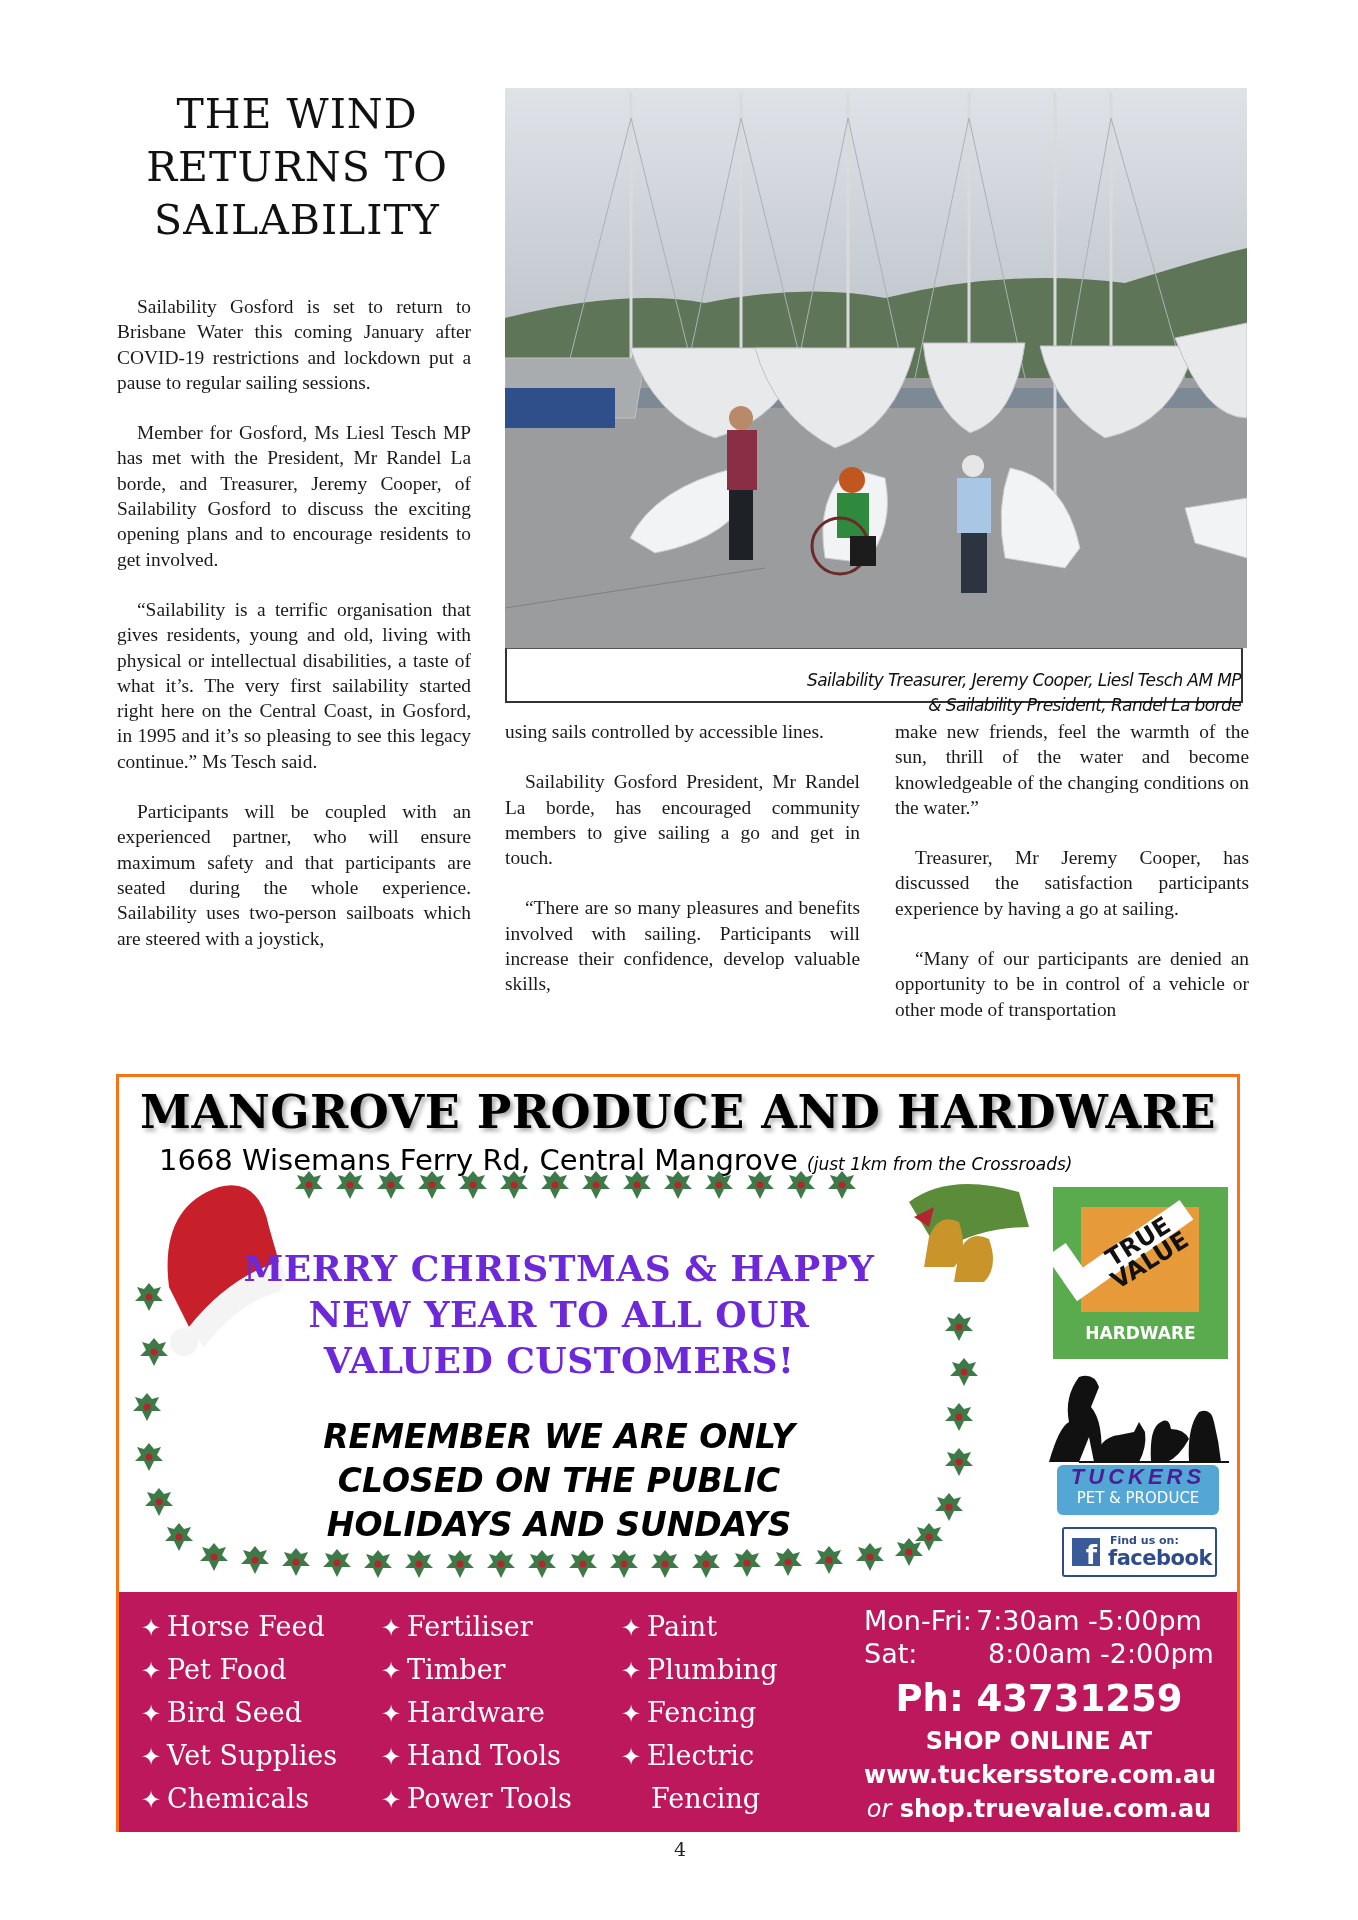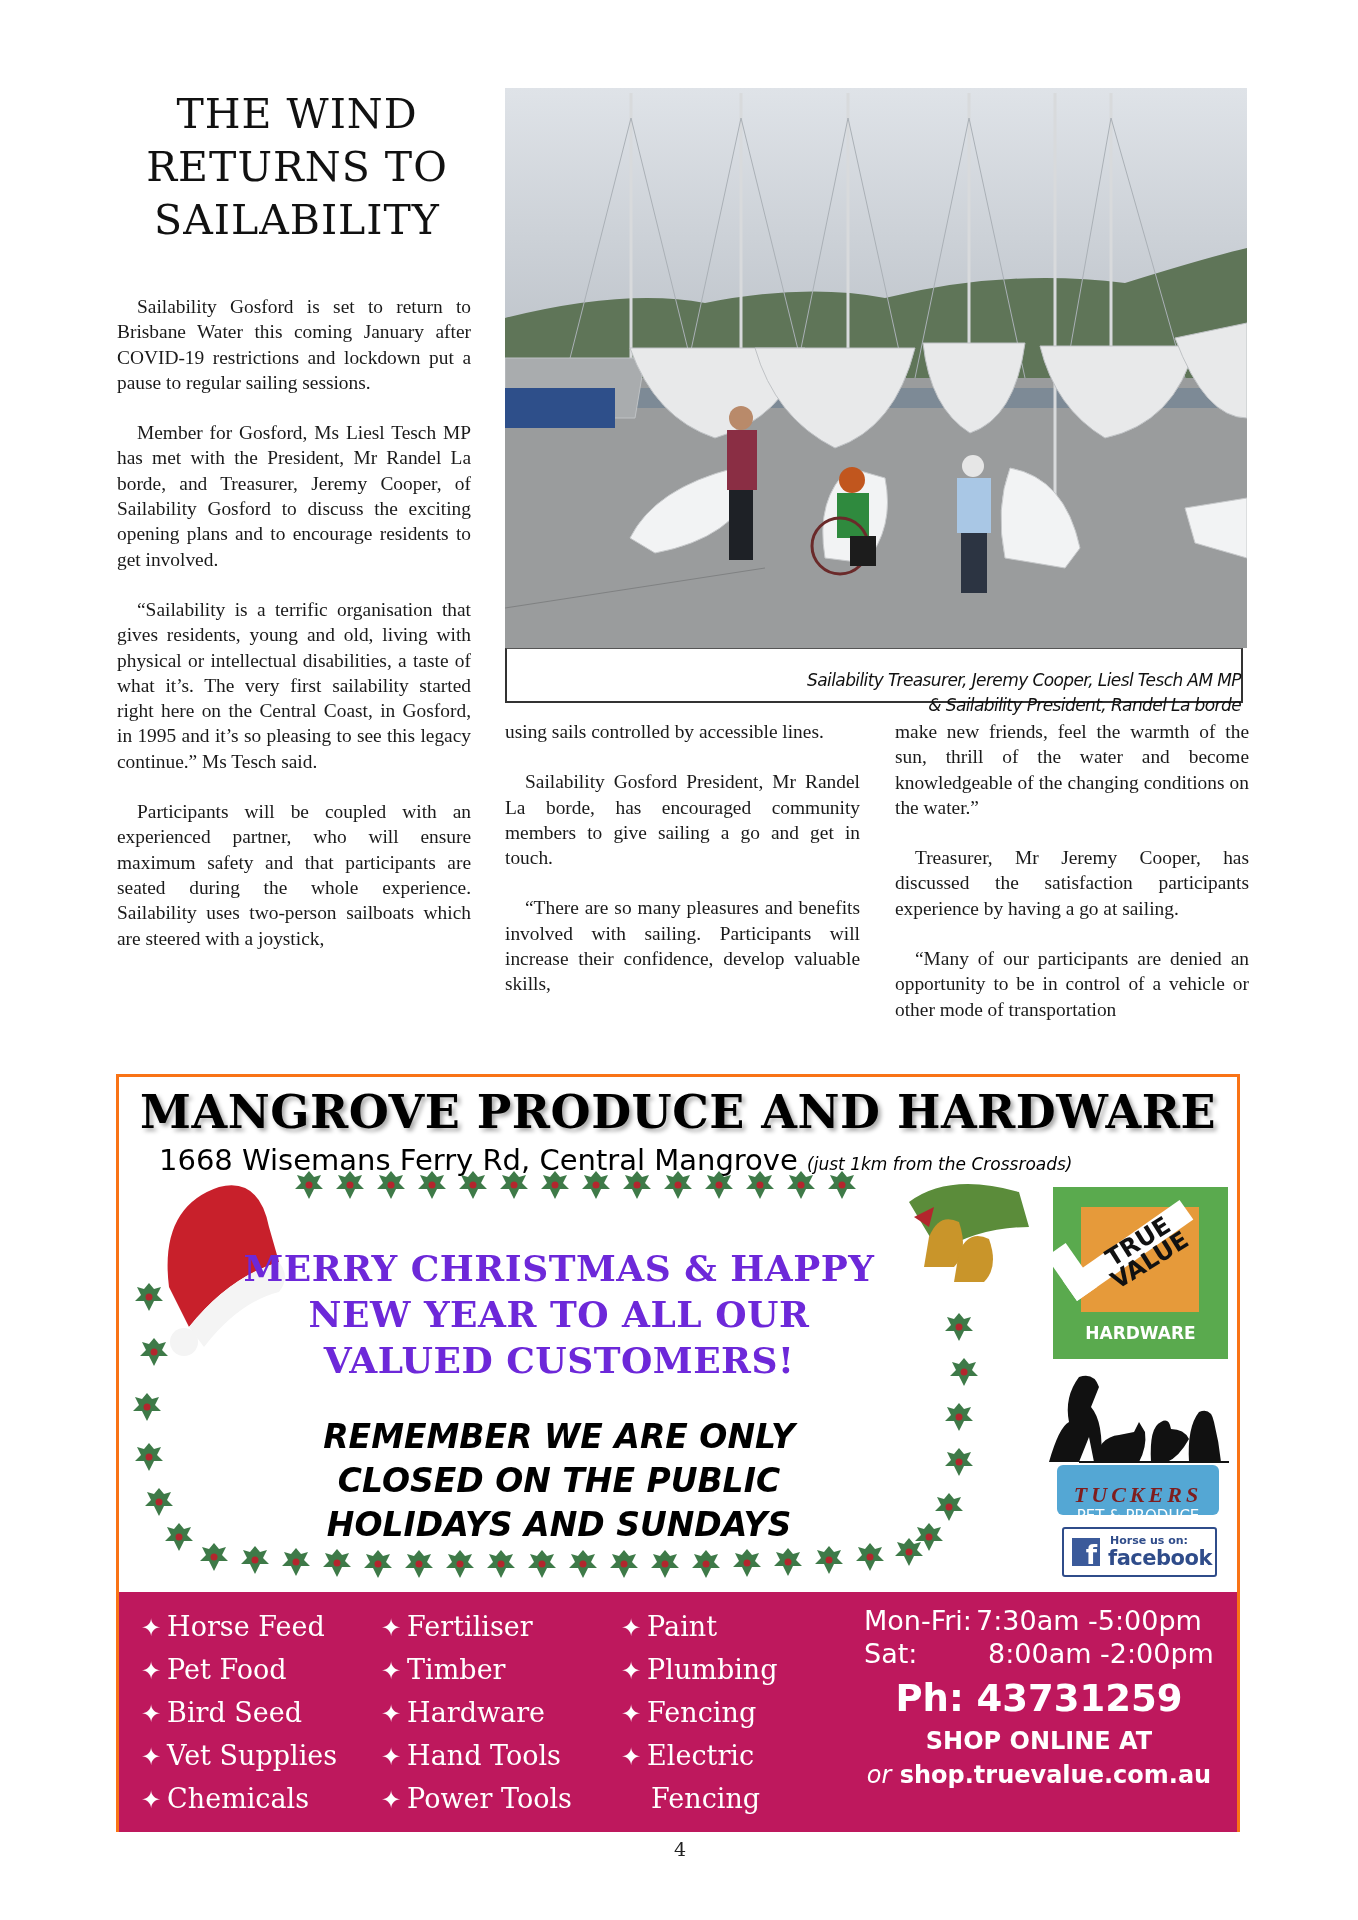--- a/index.html
+++ b/index.html
@@ -42,22 +42,22 @@
   .tv-square { left:28px; top:20px; width:118px; height:105px; background:#e69a3a; }
   .tv-check { left:24px; top:60px; width:118px; height:30px; border-left:24px solid #fff; border-bottom:24px solid #fff;
               transform:rotate(-35deg); transform-origin:left bottom; }
   .tv-text { left:48px; top:42px; font-family:"DejaVu Sans", sans-serif; font-weight:bold; font-size:24px; line-height:22px;
              color:#111; transform:rotate(-32deg); text-align:center; }
   .tv-hardware { left:0; top:136px; width:100%; text-align:center; color:#fff; font-family:"DejaVu Sans", sans-serif;
                  font-weight:bold; font-size:17px; }
 
   .tuckers { left:920px; top:290px; width:190px; height:140px; }
   .tuckers-badge { left:18px; top:98px; width:162px; height:50px; background:#54a7d4; border-radius:6px; text-align:center; }
-  .tuckers-name { display:block; font-family:Liberation Serif, serif; font-style:italic; font-weight:bold; font-size:22px;
-                  letter-spacing:4px; color:#7f1d1d; line-height:24px; margin-top:18px; }
+  .tuckers-name { display:block; font-family:Liberation Sans, sans-serif; font-style:italic; font-weight:bold; font-size:22px;
+                  letter-spacing:4px; color:#4c1d95; line-height:24px; margin-top:0; }
   .tuckers-sub { display:block; font-family:"DejaVu Sans", sans-serif; font-size:15px; color:#fff; line-height:18px; }
 
   .fb { left:943px; top:450px; width:155px; height:50px; border:2px solid #2f4c8a; border-radius:3px; box-sizing:border-box; }
   .fb-icon { left:8px; top:9px; width:28px; height:28px; background:#3b5a9a; color:#fff; font-family:"DejaVu Sans", sans-serif;
              font-weight:bold; font-size:26px; line-height:34px; text-align:right; padding-right:3px; box-sizing:border-box; overflow:hidden; }
   .fb-find { left:46px; top:5px; font-family:"DejaVu Sans", sans-serif; font-weight:bold; font-size:11px; color:#2f4c8a; }
   .fb-name { left:44px; top:17px; font-family:"DejaVu Sans", sans-serif; font-weight:bold; font-size:21px; color:#2f4c8a; letter-spacing:-0.5px; }
 
   .bar { left:0; top:515px; width:100%; height:240px; background:#be185d; color:#fff; }
   .products { left:22px; top:14px; font-family:"DejaVu Serif", serif; font-size:27px; line-height:41px; color:#fff; }
@@ -284,21 +284,21 @@
       <line x1="40" y1="95" x2="190" y2="95" stroke="#111" stroke-width="2"></line>
     </svg>
     <div class="abs tuckers-badge">
       <span class="tuckers-name">TUCKERS</span>
       <span class="tuckers-sub">PET &amp; PRODUCE</span>
     </div>
   </div>
 
   <div class="abs fb">
     <div class="abs fb-icon">f</div>
-    <div class="abs fb-find">Horse us on:</div>
+    <div class="abs fb-find">Find us on:</div>
     <div class="abs fb-name">facebook</div>
   </div>
 
   <div class="abs bar">
     <div class="abs products">
       <div class="prod-col" style="left:0">
         <span class="item"><span class="diamond">✦</span><span>Horse Feed</span></span>
         <span class="item"><span class="diamond">✦</span><span>Pet Food</span></span>
         <span class="item"><span class="diamond">✦</span><span>Bird Seed</span></span>
         <span class="item"><span class="diamond">✦</span><span>Vet Supplies</span></span>
@@ -318,18 +318,19 @@
         <span class="item"><span class="diamond">✦</span><span>Electric</span></span>
         <span class="item" style="padding-left:30px"><span>Fencing</span></span>
       </div>
     </div>
 
     <div class="abs hours">
       <div class="row"><span class="day">Mon-Fri:</span><span>7:30am -5:00pm</span></div>
       <div class="row"><span class="day">Sat:</span><span style="padding-left:12px">8:00am -2:00pm</span></div>
       <div class="phone">Ph: 43731259</div>
       <div class="shop">SHOP ONLINE AT</div>
+      <div class="shop">www.tuckersstore.com.au</div>
       <div class="shop"><span class="or">or</span> <span>shop.truevalue.com.au</span></div>
     </div>
   </div>
 </div>
 
 <div class="abs page-num">4</div>
 
 </body></html>

